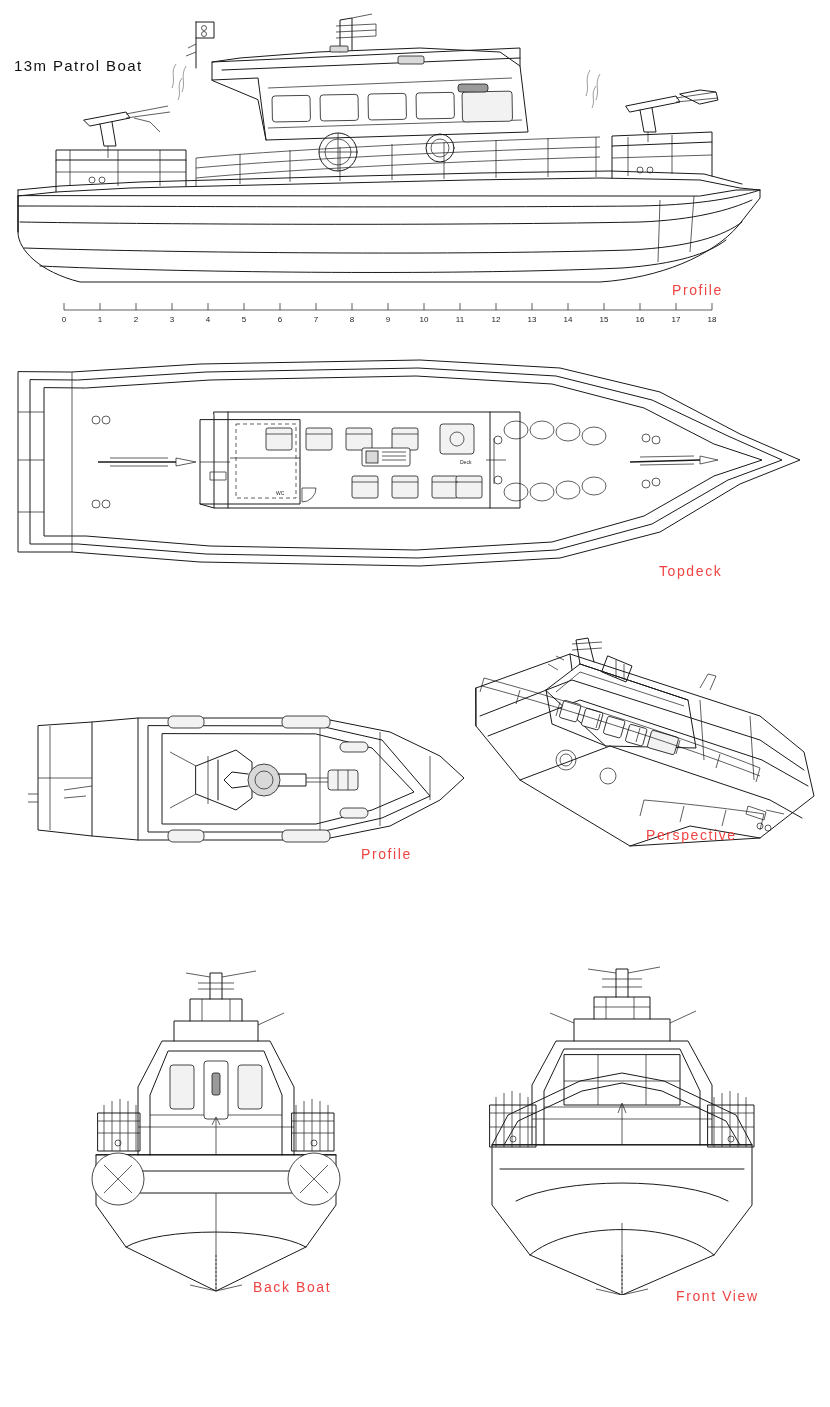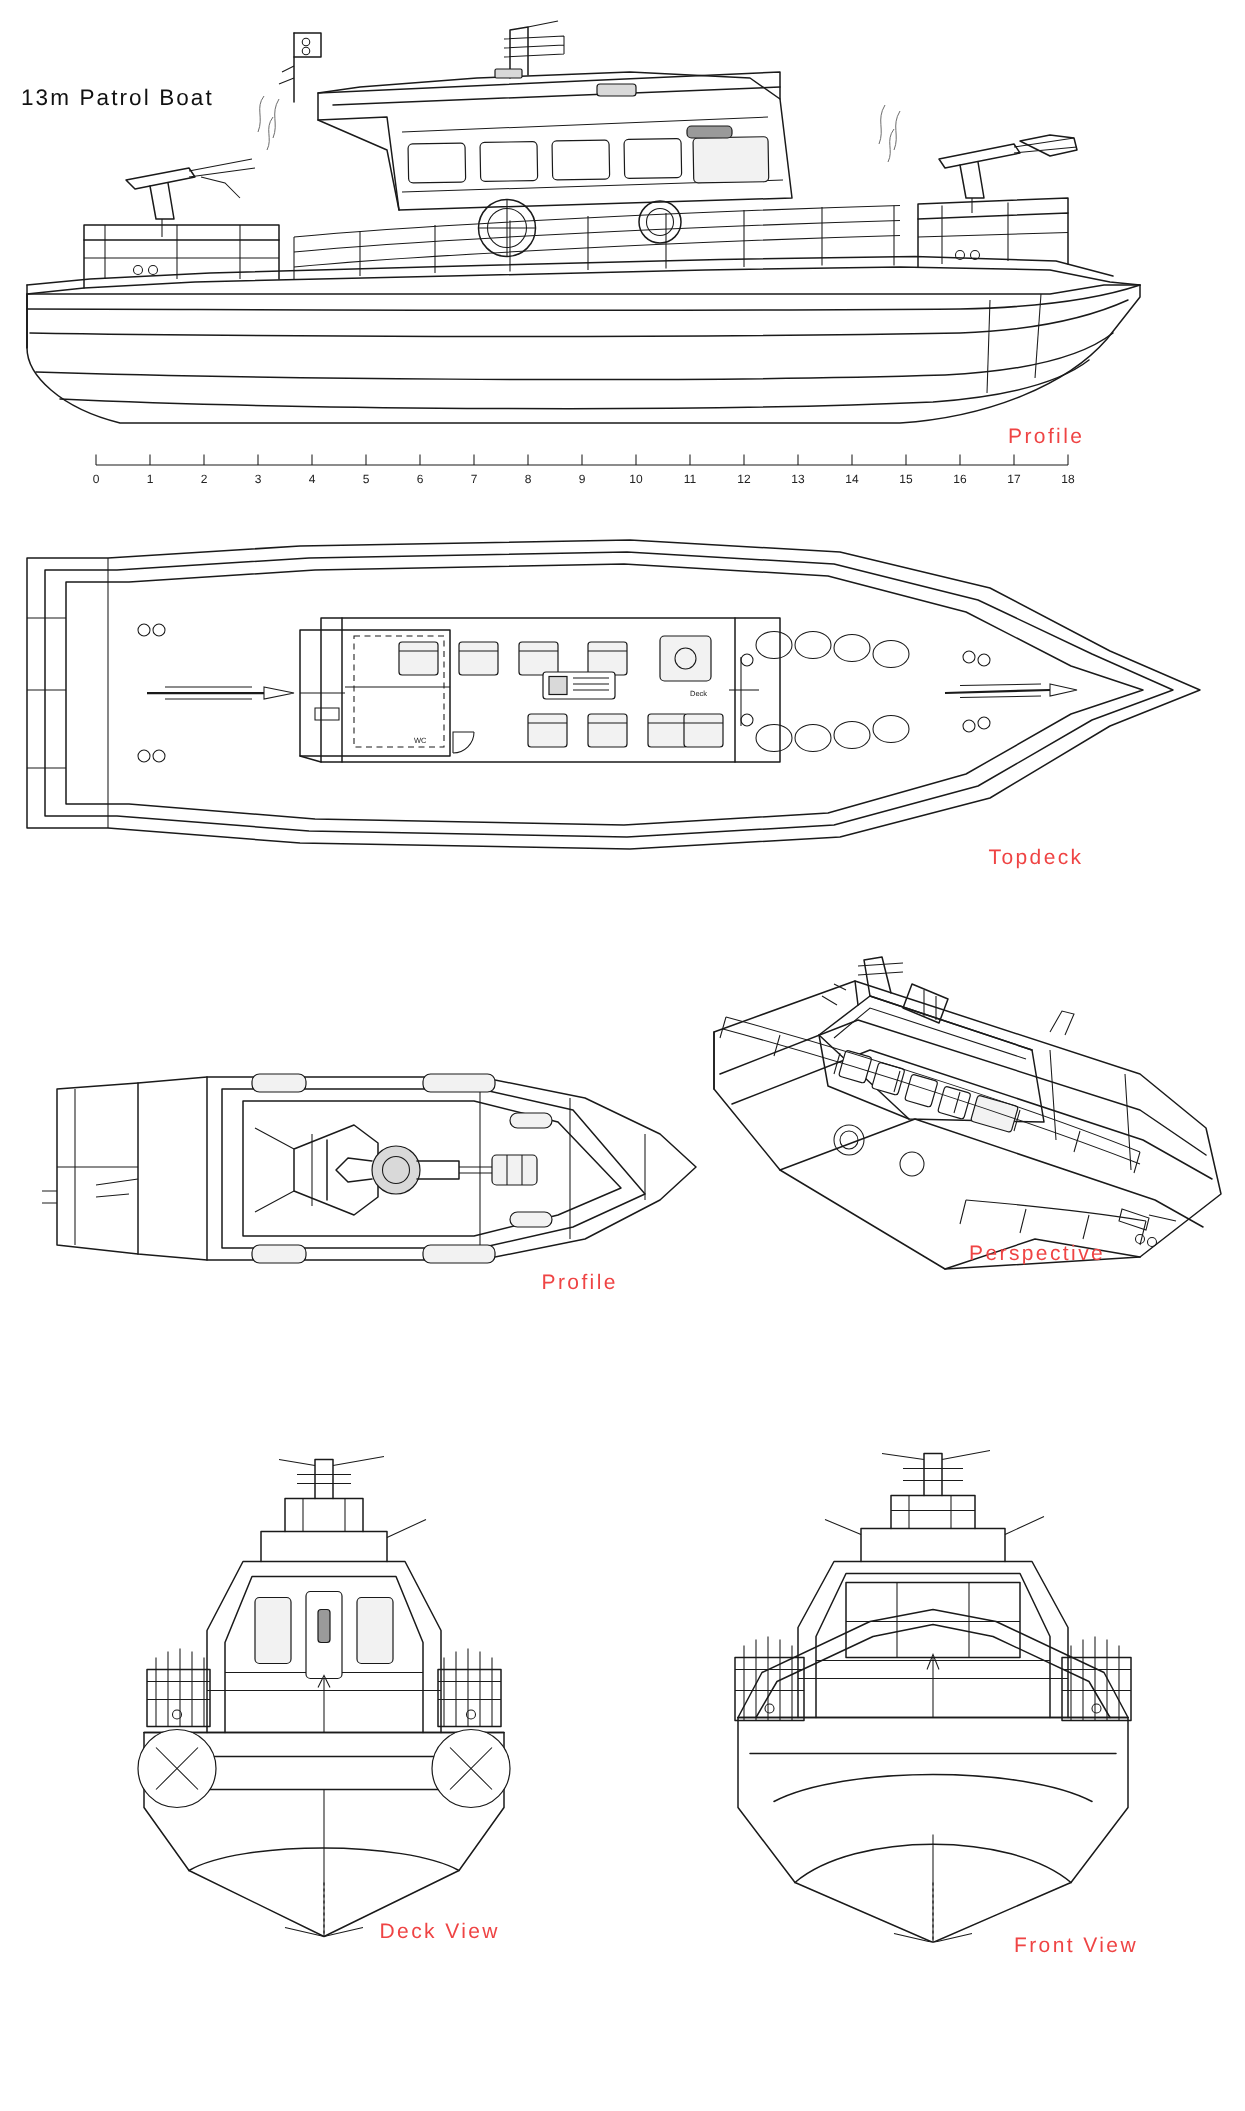--- a/index.html
+++ b/index.html
@@ -404,21 +404,21 @@
       <g class="ln-thin">
         <path d="M34,150 L34,196 M42,146 L42,196 M50,144 L50,196 M58,146 L58,196 M66,150 L66,196"></path>
         <path d="M226,150 L226,196 M234,146 L234,196 M242,144 L242,196 M250,146 L250,196 M258,150 L258,196"></path>
         <path d="M28,166 L70,166 M28,178 L70,178"></path>
         <path d="M222,166 L264,166 M222,178 L264,178"></path>
       </g>
       <circle class="ln-thin" cx="48" cy="188" r="3"></circle>
       <circle class="ln-thin" cx="244" cy="188" r="3"></circle>
     </g>
   </svg>
-  <div class="view-label lbl-back">Deck  View</div>
+  <div class="view-label lbl-back">Back  Boat</div>
 
   <svg width="330" height="340" viewBox="0 0 330 340" style="position:absolute;left:470px;top:955px;">
     <g>
       <path class="ln" d="M22,190 L22,250 L60,300 L152,340 L244,300 L282,250 L282,190 Z"></path>
       <path class="ln" d="M22,190 L282,190"></path>
       <path class="ln" d="M30,214 L274,214"></path>
       <path class="ln" d="M46,246 C92,222 212,222 258,246"></path>
       <path class="ln" d="M60,300 C100,266 204,266 244,300"></path>
       <path class="ln-thin" d="M152,268 L152,340"></path>
       <path class="ln-thin dash2" d="M152,300 L152,340"></path>

